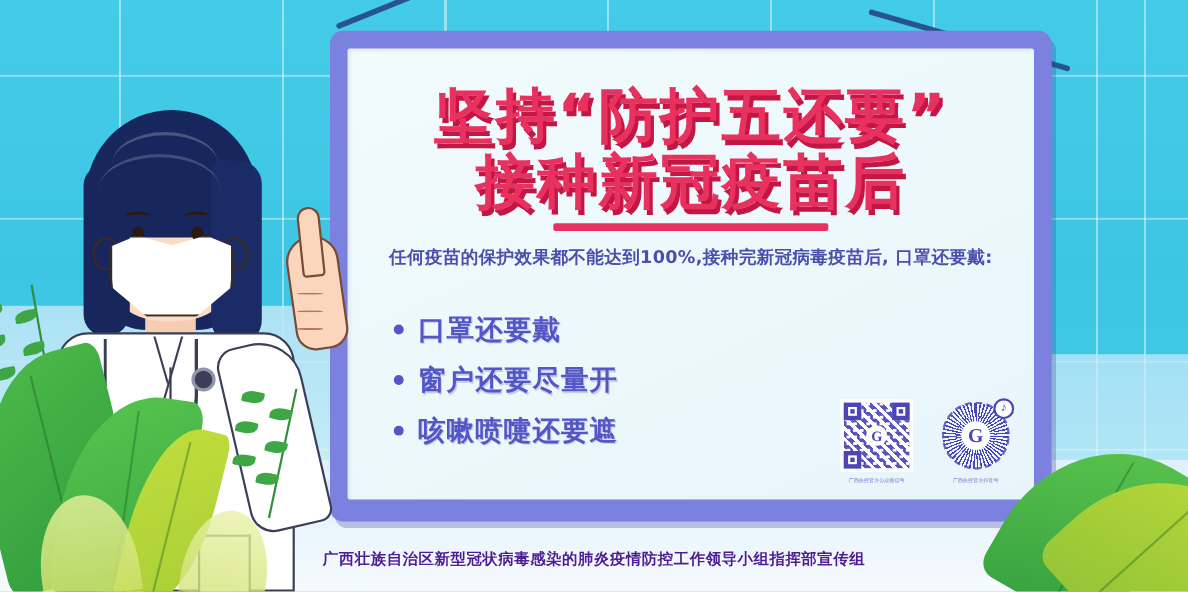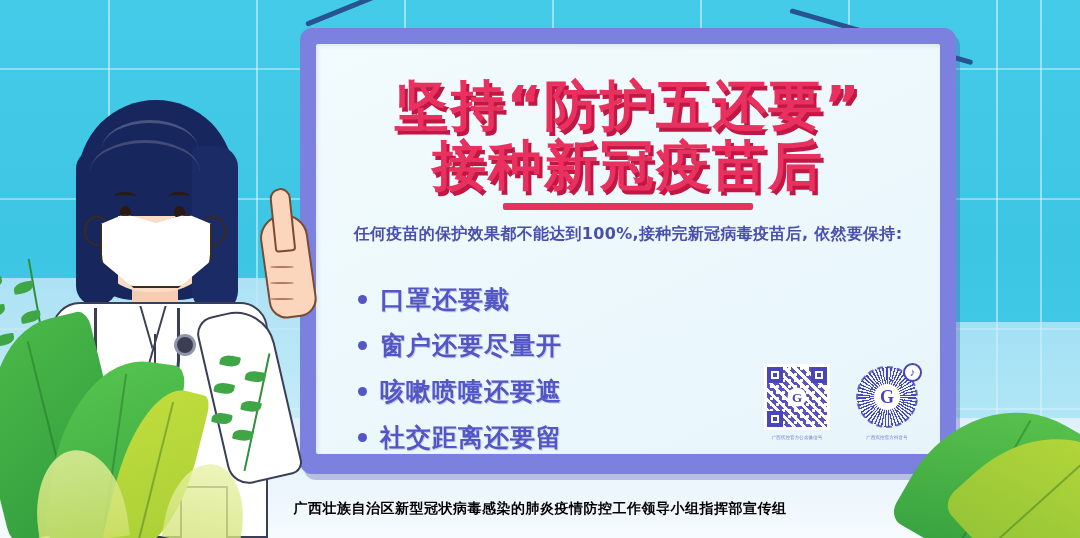--- a/index.html
+++ b/index.html
@@ -198,21 +198,21 @@
   }
   .qr-cap{
     margin-top:4px;font-size:5px;color:#6f73c6;
     letter-spacing:0;white-space:nowrap;
     transform:scale(.92);
   }
 
   
   .footer{
     position:absolute;left:0;bottom:20px;width:1080px;text-align:center;
-    color:#000000;
+    color:#4c1d95;
     font-size:14px;font-weight:bold;letter-spacing:.5px;
     font-family:"DejaVu Sans","Liberation Sans",sans-serif;
     text-shadow:0 1px 0 rgba(255,255,255,.7);
   }
 
   
   .doctor{position:absolute;left:28px;top:96px;width:290px;height:442px;}
   .d-hair-back{
     position:absolute;left:52px;top:6px;width:152px;height:198px;
     background:#17265c;border-radius:76px 76px 54px 54px;
@@ -418,43 +418,36 @@
 
   <div class="board">
     <div class="board-inner">
 
       <div class="headline">
         <div class="h-line second">坚持“防护五还要”</div>
         <div class="h-line">接种新冠疫苗后</div>
         <div class="h-underline"></div>
       </div>
 
-      <div class="subtitle">任何疫苗的保护效果都不能达到100%,接种完新冠病毒疫苗后, 依然要保持:</div>
+      <div class="subtitle">任何疫苗的保护效果都不能达到100%,接种完新冠病毒疫苗后, 口罩还要戴:</div>
 
       <div class="bullets">
         <div class="bcol left">
           <div class="bitem">
             <span class="dot"></span>
             <span>口罩还要戴</span>
           </div>
           <div class="bitem">
             <span class="dot"></span>
             <span>窗户还要尽量开</span>
           </div>
           <div class="bitem">
             <span class="dot"></span>
             <span>咳嗽喷嚏还要遮</span>
           </div>
-        </div>
-        <div class="bcol right">
-          <div class="bitem">
-            <span class="dot"></span>
-            <span>社交距离还要留</span>
-          </div>
-          
         </div>
       </div>
 
       <div class="qr-area">
 
         <div class="qr-block">
           <div class="qr-img">
             <div class="qr-noise"></div>
             <div class="qr-eye tl">
                 <i></i>

